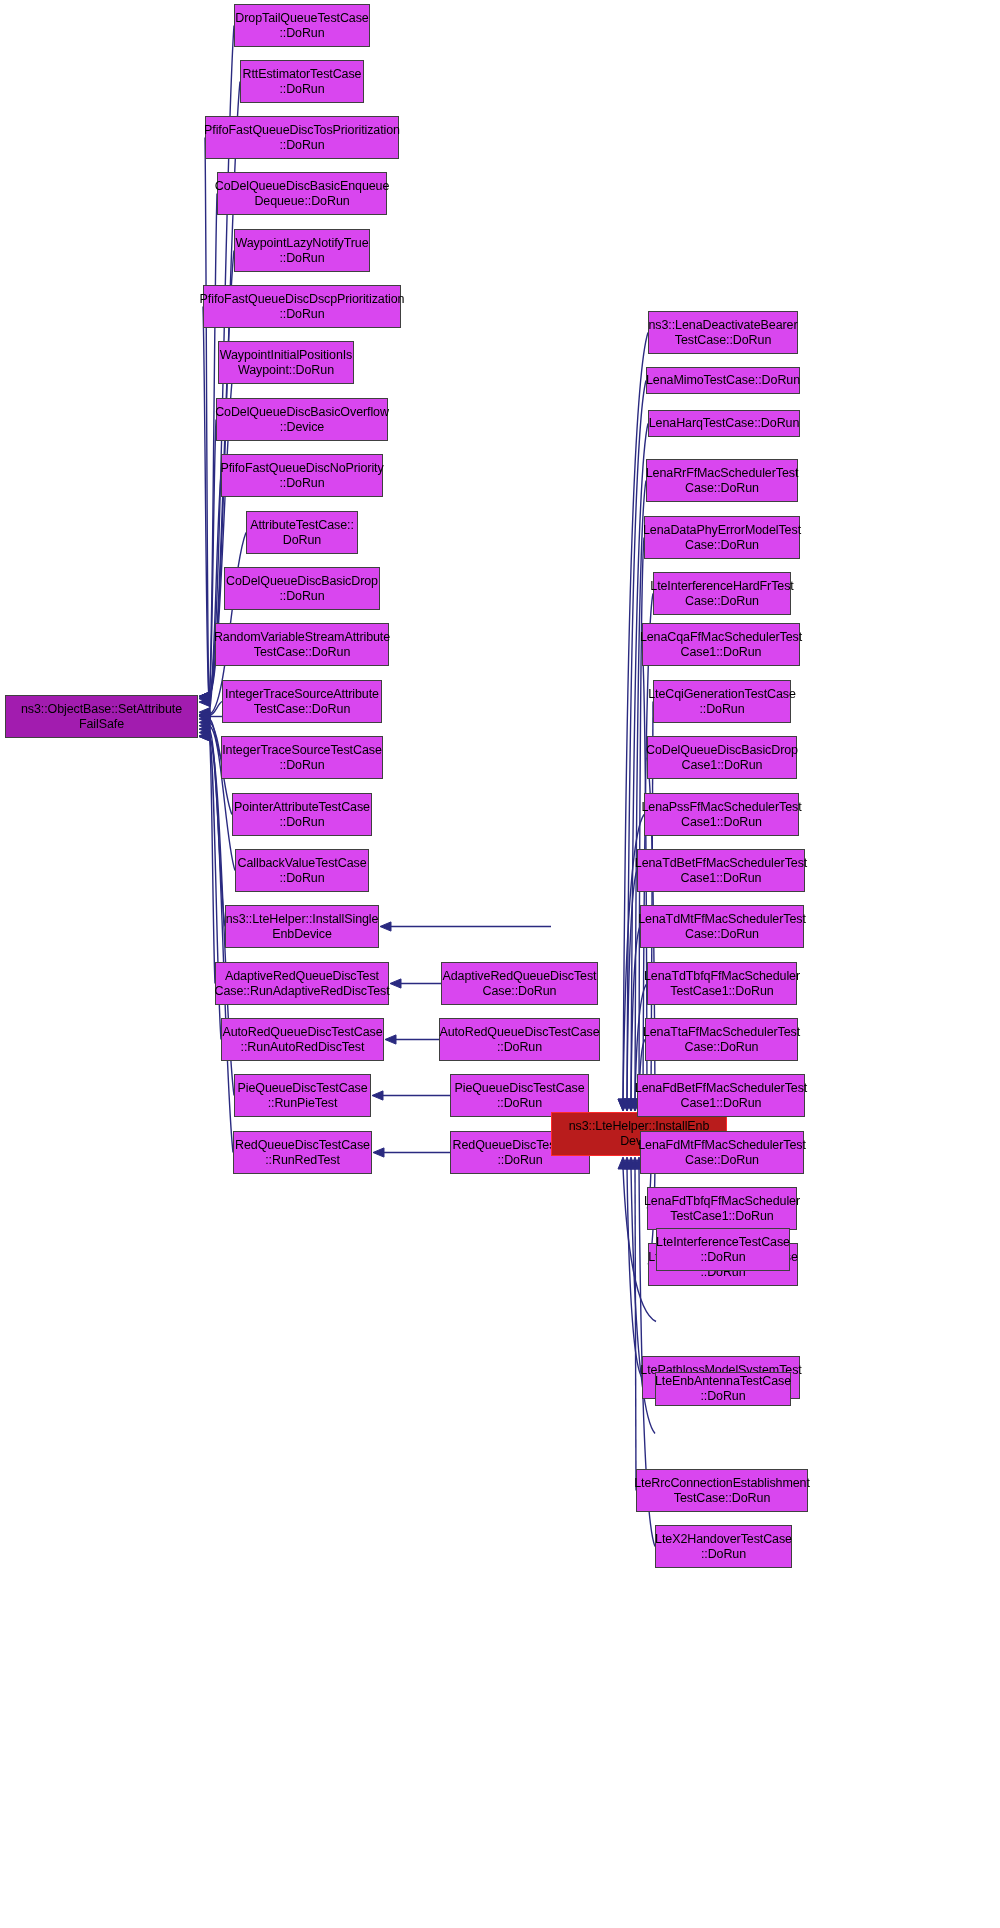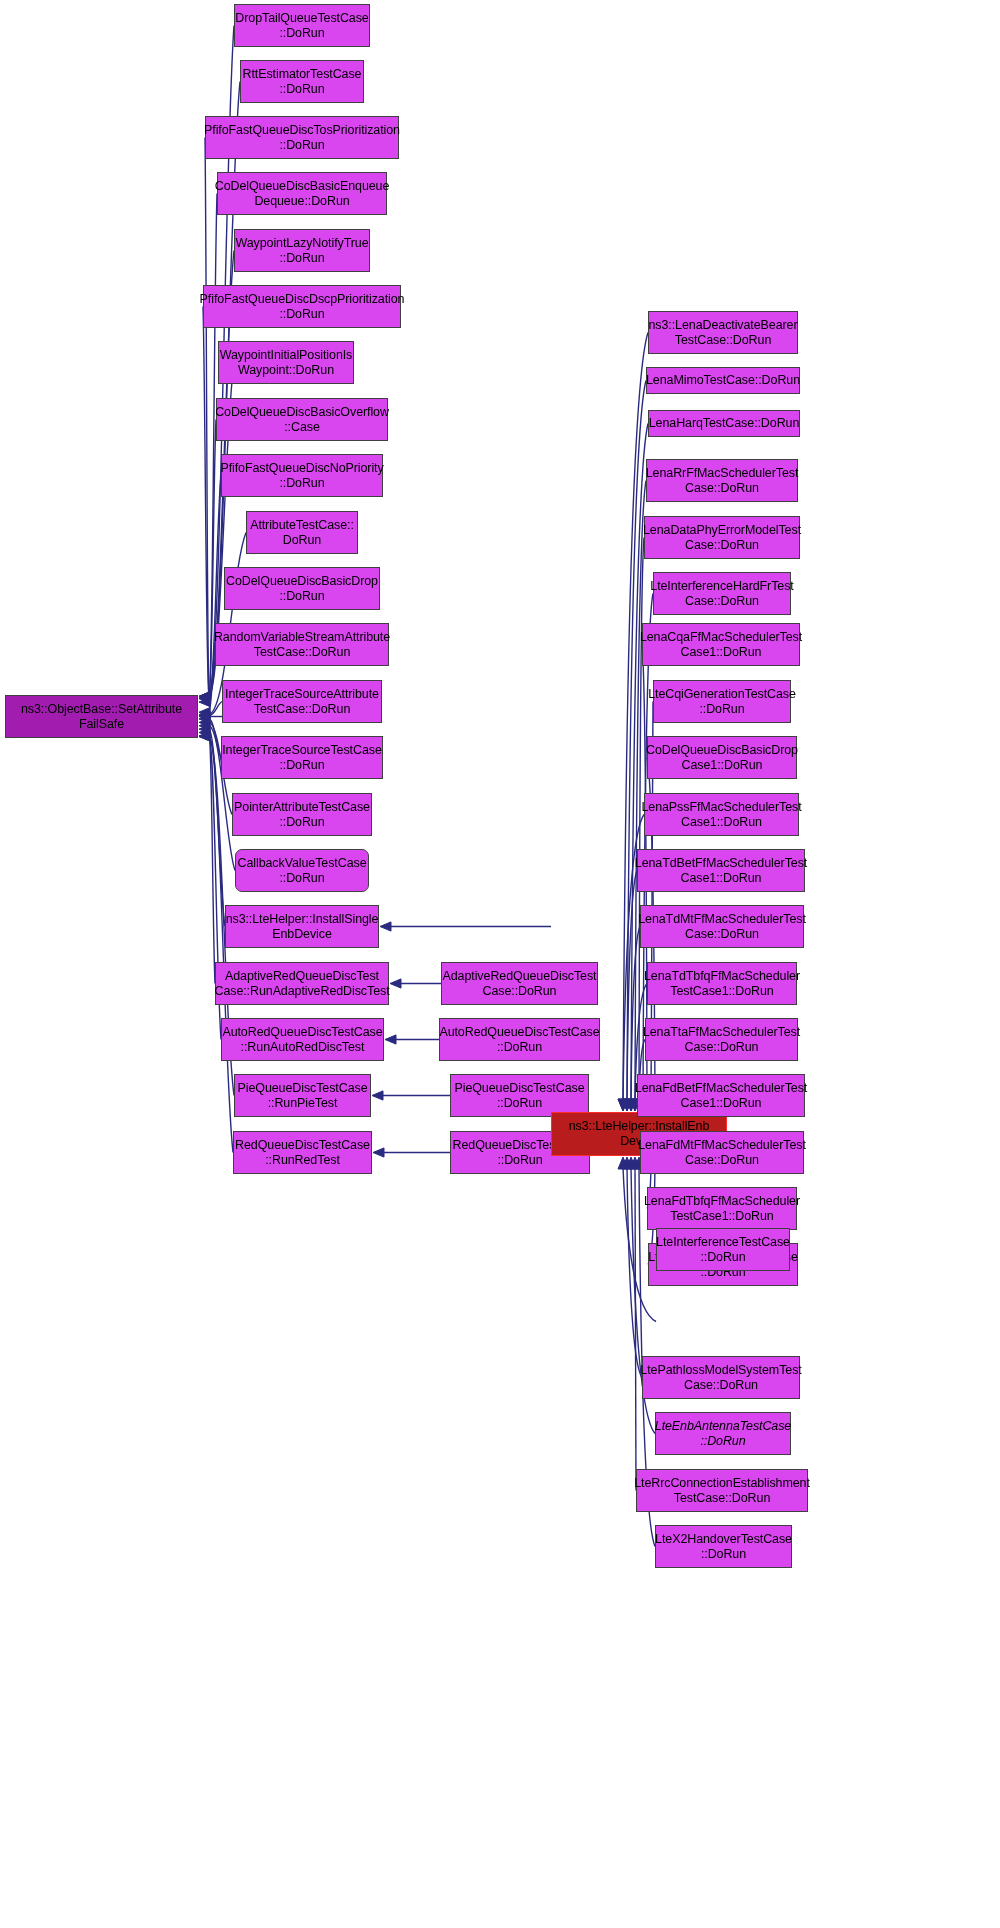--- a/index.html
+++ b/index.html
@@ -162,36 +162,36 @@
 ::DoRun</div>
     <div class="node" style="left: 217px; top: 172px; width: 170px; height: 43px;">CoDelQueueDiscBasicEnqueue
 Dequeue::DoRun</div>
     <div class="node" style="left: 234px; top: 229px; width: 136px; height: 43px;">WaypointLazyNotifyTrue
 ::DoRun</div>
     <div class="node" style="left: 203px; top: 285px; width: 198px; height: 43px;">PfifoFastQueueDiscDscpPrioritization
 ::DoRun</div>
     <div class="node" style="left: 218px; top: 341px; width: 136px; height: 43px;">WaypointInitialPositionIs
 Waypoint::DoRun</div>
     <div class="node" style="left: 216px; top: 398px; width: 172px; height: 43px;">CoDelQueueDiscBasicOverflow
-::Case</div>
+::Device</div>
     <div class="node" style="left: 221px; top: 454px; width: 162px; height: 43px;">PfifoFastQueueDiscNoPriority
 ::DoRun</div>
     <div class="node" style="left: 246px; top: 511px; width: 112px; height: 43px;">AttributeTestCase::
 DoRun</div>
     <div class="node" style="left: 224px; top: 567px; width: 156px; height: 43px;">CoDelQueueDiscBasicDrop
 ::DoRun</div>
     <div class="node" style="left: 215px; top: 623px; width: 174px; height: 43px;">RandomVariableStreamAttribute
 TestCase::DoRun</div>
     <div class="node" style="left: 222px; top: 680px; width: 160px; height: 43px;">IntegerTraceSourceAttribute
 TestCase::DoRun</div>
     <div class="node" style="left: 221px; top: 736px; width: 162px; height: 43px;">IntegerTraceSourceTestCase
 ::DoRun</div>
     <div class="node" style="left: 232px; top: 793px; width: 140px; height: 43px;">PointerAttributeTestCase
 ::DoRun</div>
-    <div class="node" style="left: 235px; top: 849px; width: 134px; height: 43px; border-radius: 7px;">CallbackValueTestCase
+    <div class="node" style="left: 235px; top: 849px; width: 134px; height: 43px;">CallbackValueTestCase
 ::DoRun</div>
     <div class="node" style="left: 225px; top: 905px; width: 154px; height: 43px;">ns3::LteHelper::InstallSingle
 EnbDevice</div>
     <div class="node" style="left: 215px; top: 962px; width: 174px; height: 43px;">AdaptiveRedQueueDiscTest
 Case::RunAdaptiveRedDiscTest</div>
     <div class="node" style="left: 221px; top: 1018px; width: 163px; height: 43px;">AutoRedQueueDiscTestCase
 ::RunAutoRedDiscTest</div>
     <div class="node" style="left: 234px; top: 1074px; width: 137px; height: 43px;">PieQueueDiscTestCase
 ::RunPieTest</div>
     <div class="node" style="left: 233px; top: 1131px; width: 139px; height: 43px;">RedQueueDiscTestCase
@@ -237,19 +237,19 @@
     <div class="node" style="left: 640px; top: 1131px; width: 164px; height: 43px;">LenaFdMtFfMacSchedulerTest
 Case::DoRun</div>
     <div class="node" style="left: 647px; top: 1187px; width: 150px; height: 43px;">LenaFdTbfqFfMacScheduler
 TestCase1::DoRun</div>
     <div class="node" style="left: 648px; top: 1243px; width: 150px; height: 43px;">LteLinkAdaptationTestCase
 ::DoRun</div>
     <div class="node" style="left: 656px; top: 1228px; width: 134px; height: 43px;">LteInterferenceTestCase
 ::DoRun</div>
     <div class="node" style="left: 642px; top: 1356px; width: 158px; height: 43px;">LtePathlossModelSystemTest
 Case::DoRun</div>
-    <div class="node" style="left: 655px; top: 1412px; width: 136px; height: 43px; font-style: italic;">LteEnbAntennaTestCase
+    <div class="node" style="left: 655px; top: 1372px; width: 136px; height: 34px;">LteEnbAntennaTestCase
 ::DoRun</div>
     <div class="node" style="left: 636px; top: 1469px; width: 172px; height: 43px;">LteRrcConnectionEstablishment
 TestCase::DoRun</div>
     <div class="node" style="left: 655px; top: 1525px; width: 137px; height: 43px;">LteX2HandoverTestCase
 ::DoRun</div>
   </div>
 
 </body></html>

